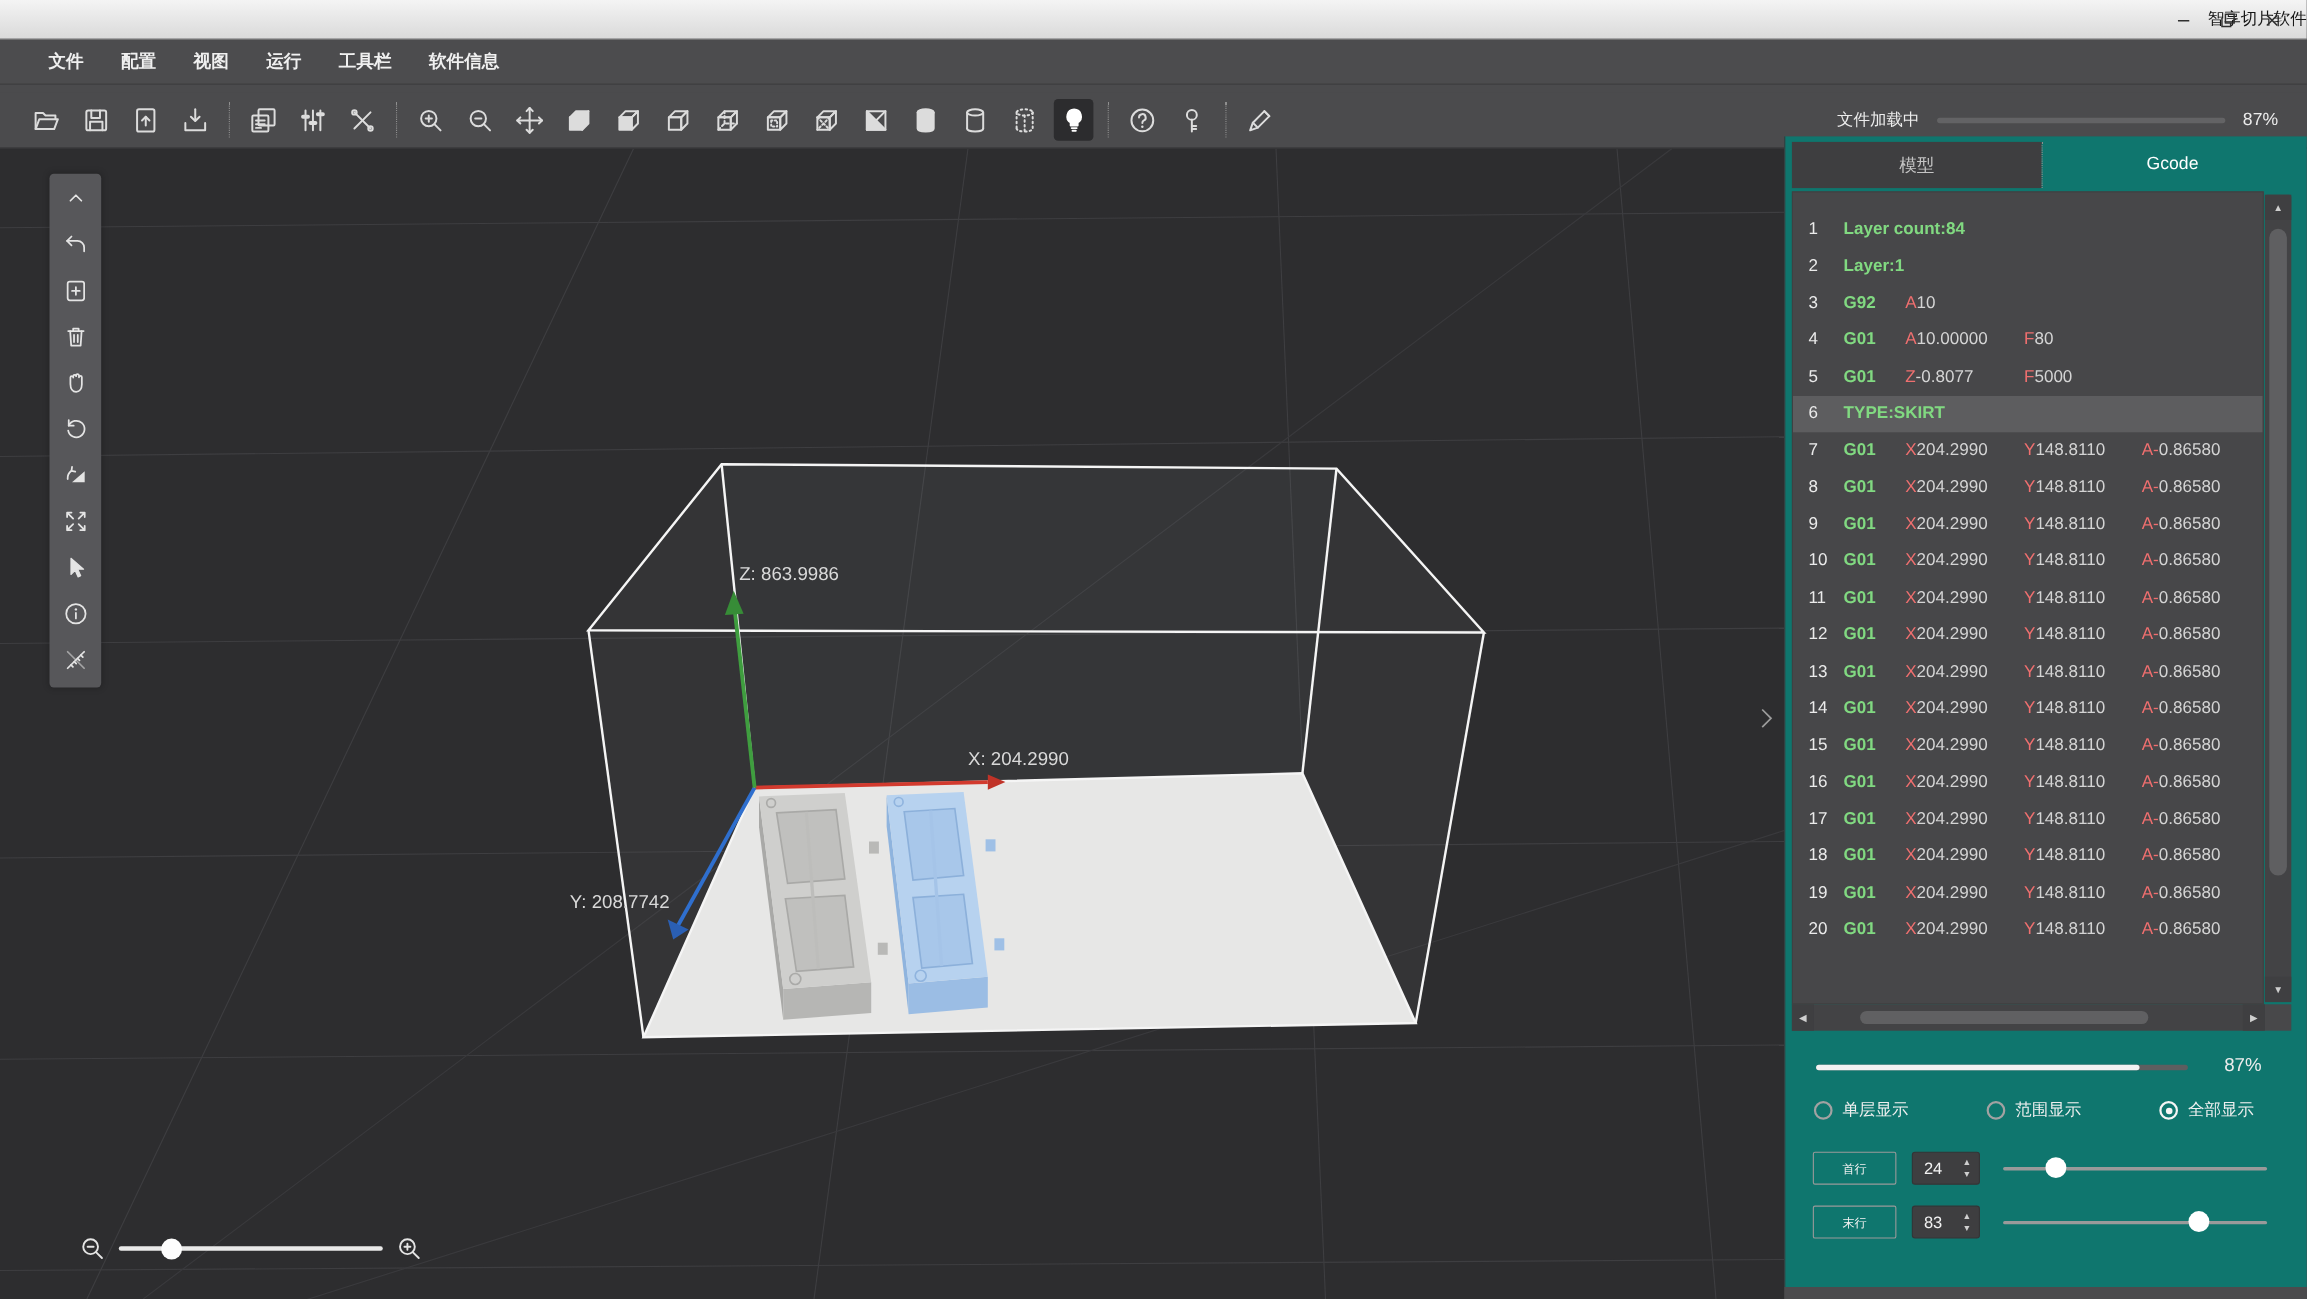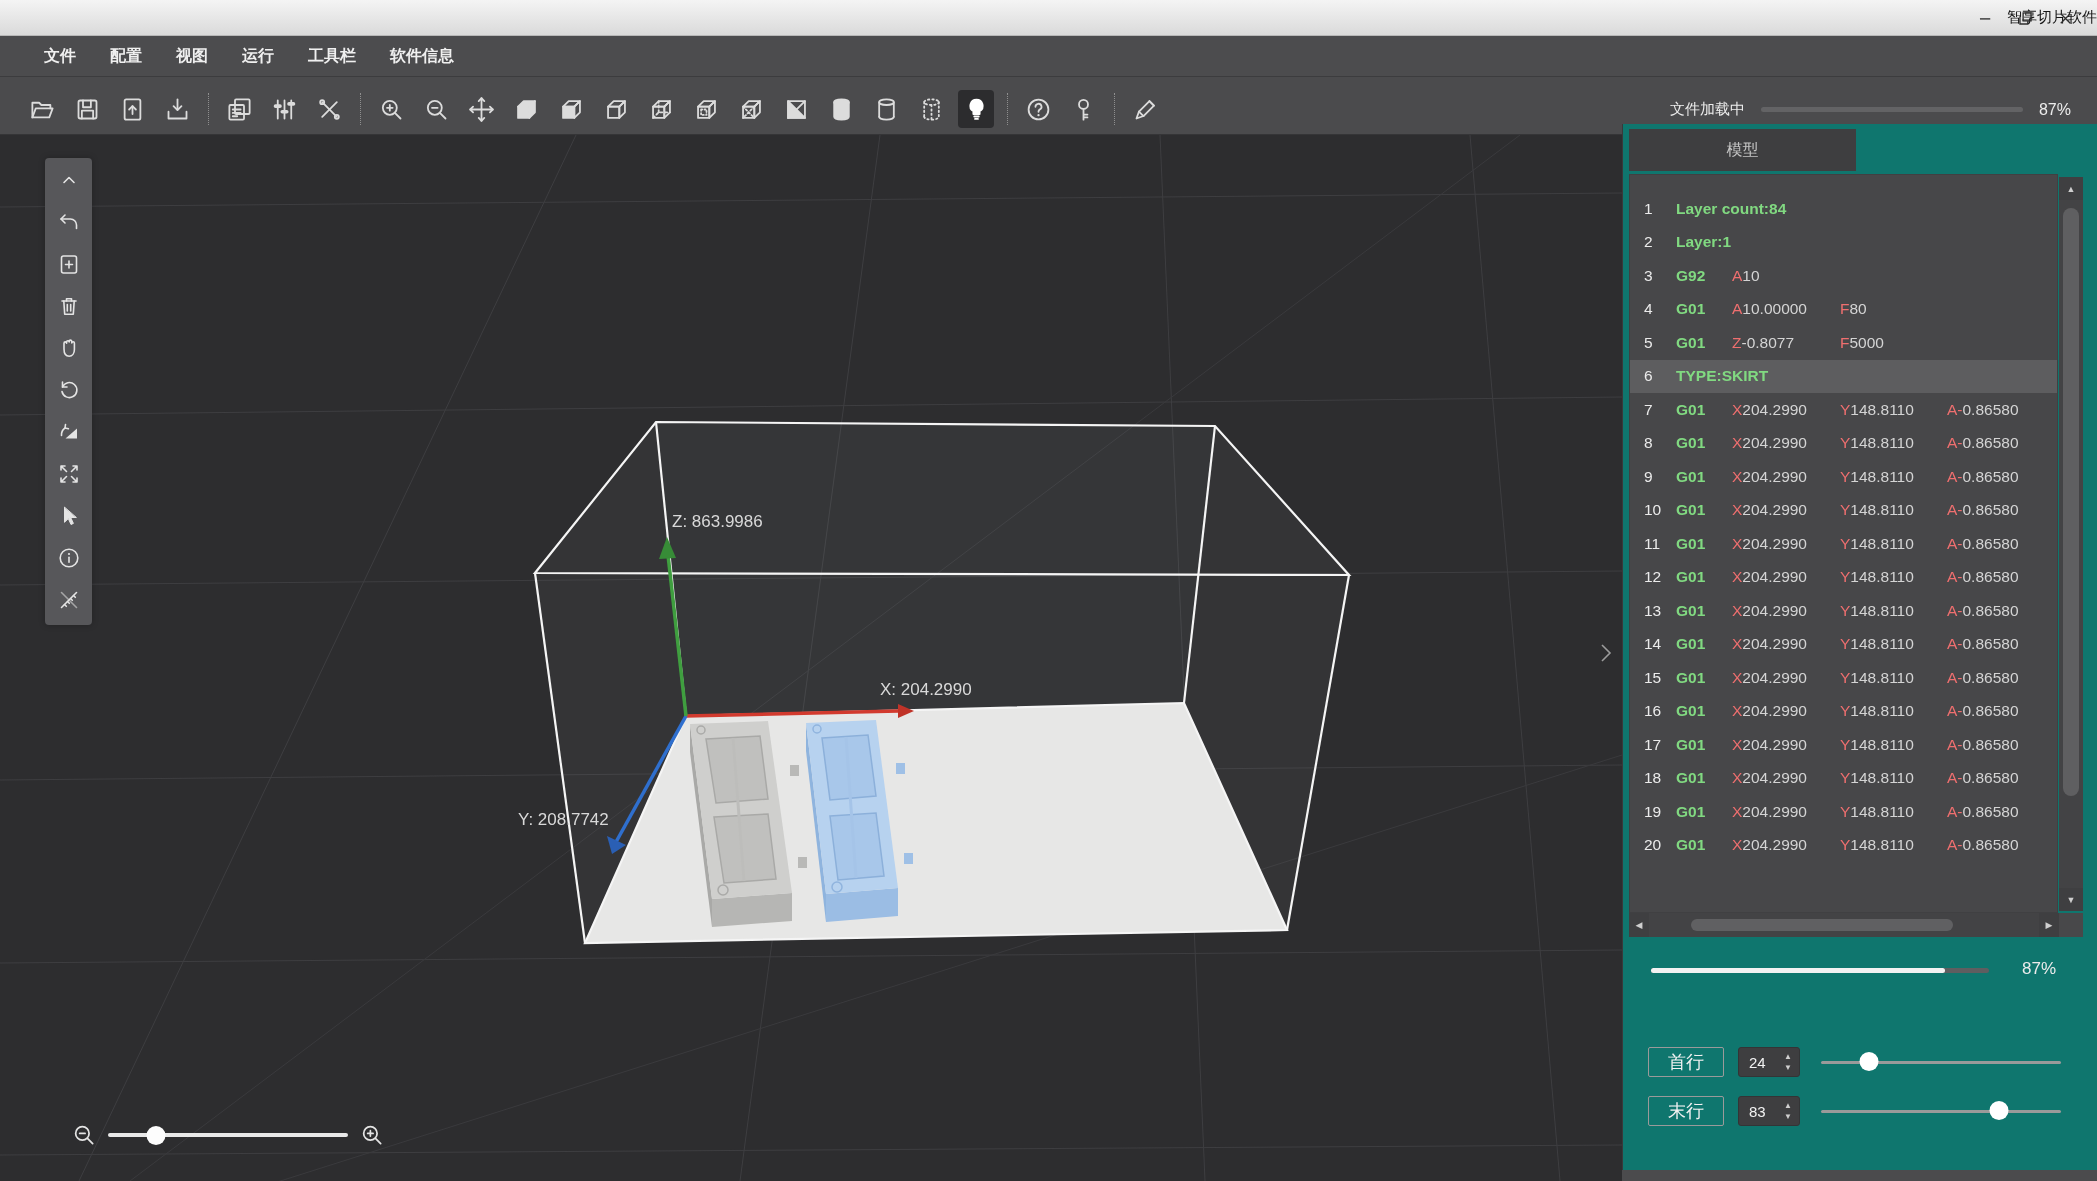--- a/index.html
+++ b/index.html
@@ -96,21 +96,21 @@
   .radios{position:absolute;left:0;top:876px;width:475px;height:24px;}
   .radio{position:absolute;top:0;display:flex;align-items:center;gap:9px;cursor:pointer;}
   .rb{width:17px;height:17px;border-radius:50%;border:2px solid #a2a2a2;flex:none;position:relative;background:transparent;}
   .rb.on{border-color:#f5f5f5;}
   .rb.on::after{content:"";position:absolute;left:3.5px;top:3.5px;width:6px;height:6px;border-radius:50%;background:#f5f5f5;}
   .rl{color:#f0f0f0;font-size:15px;}
 
   .linerow{position:absolute;left:0;width:475px;height:30px;}
   .linerow.first{top:923px;} .linerow.last{top:972px;}
   .lr-label{position:absolute;left:25px;top:0;width:76px;height:30px;border:1px solid #9a9a9a;border-radius:2px;
-    color:#f2f2f2;font-size:18px;display:flex;align-items:center;justify-content:center;}
+    color:#f2f2f2;font-size:11px;display:flex;align-items:center;justify-content:center;}
   .lr-spin{position:absolute;left:115px;top:0;width:62px;height:30px;background:#3e3e40;border:1px solid #343436;
     border-radius:3px;color:#f2f2f2;font-size:15px;display:flex;align-items:center;padding-left:10px;}
   .spin-arrows{position:absolute;right:7px;top:3px;display:flex;flex-direction:column;line-height:11px;
     font-size:8px;color:#cfcfcf;text-align:center;}
   .lr-slider{position:absolute;left:198px;top:0;width:240px;height:30px;}
   .lr-track{position:absolute;left:0;right:0;top:13.5px;height:3px;background:#9a9a9a;border-radius:2px;}
   .lr-thumb{position:absolute;top:5px;width:19px;height:19px;border-radius:50%;background:#ffffff;transform:translateX(-50%);}
 </style>
 </head>
 <body>
@@ -501,20 +501,21 @@
   <div class="expander">
     <svg viewBox="0 0 16 26">
         <path d="M4 5l8 8-8 8"></path>
       </svg>
   </div>
 </div>
 
 <div class="right-panel">
   <div class="tabs">
     <div class="tab tab-model">模型</div>
+    <div class="tab tab-gcode">Gcode</div>
   </div>
 
   <div class="gcode-list">
       <div class="gcode-row">
         <span class="ln">1</span>
         <span class="seg s0"><span class="g">Layer count:84</span></span>
       </div>
       <div class="gcode-row">
         <span class="ln">2</span>
         <span class="seg s0"><span class="g">Layer:1</span></span>
@@ -653,20 +654,34 @@
   </div>
   <div class="scroll-corner"></div>
 
   <div class="gprogress">
     <div class="gp-track">
       <div class="gp-fill" style="width: 87%;"></div>
     </div>
     <div class="gp-label">87%</div>
   </div>
 
+  <div class="radios">
+      <div class="radio" style="left: 26px;">
+        <span class="rb"></span>
+        <span class="rl">单层显示</span>
+      </div>
+      <div class="radio" style="left: 183px;">
+        <span class="rb"></span>
+        <span class="rl">范围显示</span>
+      </div>
+      <div class="radio" style="left: 340px;">
+        <span class="rb on"></span>
+        <span class="rl">全部显示</span>
+      </div>
+    </div>
 
   <div class="linerow first">
     <button class="lr-label">首行</button>
     <div class="lr-spin">
       <span>24</span>
       <span class="spin-arrows">
           <span>▲</span>
           <span>▼</span>
         </span>
     </div>

